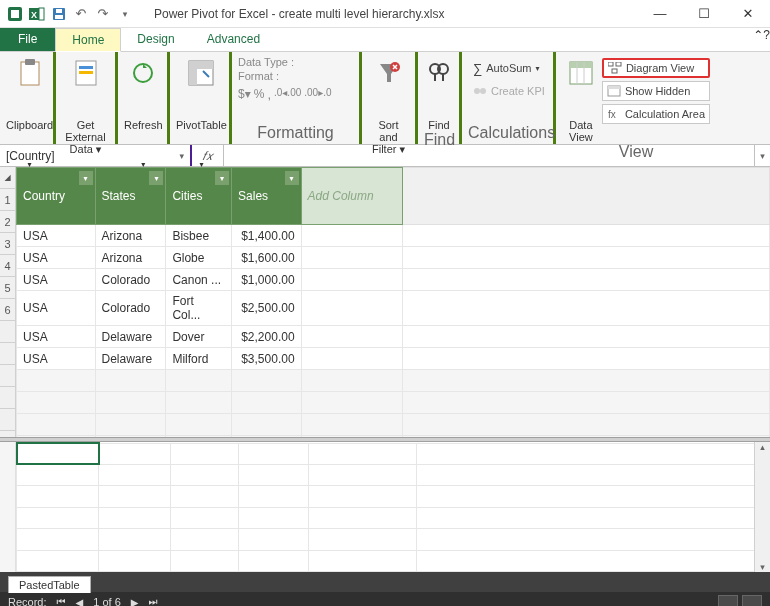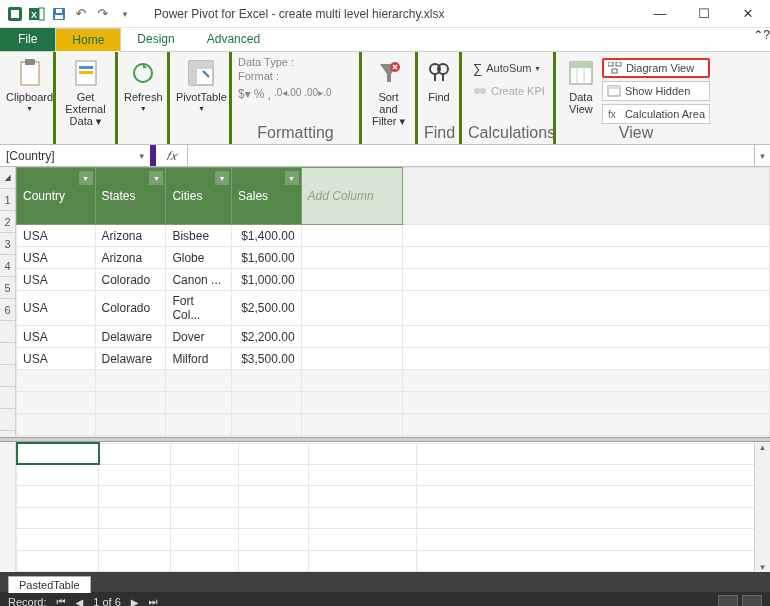--- a/index.html
+++ b/index.html
@@ -9,38 +9,38 @@
 .titlebar { height: 28px; background: #fff; display: flex; align-items: center; border-bottom: 1px solid #e0e0e0; }
 .titlebar .qat { display: flex; align-items: center; padding-left: 6px; gap: 4px; }
 .qat-icon { width: 18px; height: 18px; display: flex; align-items: center; justify-content: center; }
 .titlebar .title { flex: 1; text-align: left; padding-left: 20px; font-size: 12px; color: #444; }
 .winbtn { width: 44px; height: 28px; display: flex; align-items: center; justify-content: center; font-size: 13px; color: #333; }
 
 
 .tabs { height: 24px; display: flex; align-items: stretch; background: #fff; border-bottom: 1px solid #d0d0d0; }
 .tab { padding: 4px 16px; font-size: 12px; color: #217346; cursor: pointer; }
 .tab.file { background: #217346; color: #fff; padding: 4px 18px; }
-.tab.active { background: #eab308; color: #217346; border: 1px solid #d0d0d0; border-bottom: 1px solid #fff; margin-bottom: -1px; }
+.tab.active { background: #fef9c3; color: #217346; border: 1px solid #d0d0d0; border-bottom: 1px solid #fff; margin-bottom: -1px; }
 
 
 .ribbon { height: 93px; background: #f5f5f5; display: flex; border-bottom: 1px solid #c0c0c0; position: relative; }
 .rgroup { border-right: 3px solid #4d7c0f; padding: 2px 6px 0 6px; display: flex; flex-direction: column; }
 .rgroup .body { flex: 1; display: flex; align-items: flex-start; gap: 2px; }
 .rgroup .label { font-size: 16px; color: #666; text-align: center; padding-bottom: 2px; }
-.bigbtn { display: flex; flex-direction: column; align-items: center; justify-content: flex-start; width: 48px; padding-top: 4px; font-size: 11px; color: #333; text-align: center; line-height: 12px; cursor: pointer; }
+.bigbtn { display: flex; flex-direction: column; align-items: center; justify-content: flex-start; width: 48px; padding-top: 4px; font-size: 11px; color: #333; text-align: center; line-height: 12px; cursor: pointer; gap: 28px; }
 .bigbtn .bicon { width: 30px; height: 30px; margin-bottom: 3px; display: flex; align-items: center; justify-content: center; }
 .bigbtn.wide { width: 62px; }
 .smallrow { display: flex; flex-direction: column; gap: 3px; padding-top: 4px; }
 .smallbtn { display: flex; align-items: center; font-size: 11px; color: #444; gap: 4px; height: 20px; padding: 0 4px; border: 1px solid transparent; cursor: pointer; white-space: nowrap; background: #fff; border: 1px solid #c9c9c9; }
 .smallbtn.flat { background: transparent; border: 1px solid transparent; }
 .smallbtn.hl { border: 2px solid #e03030; border-radius: 2px; }
 
 
 .fbar { height: 22px; display: flex; align-items: stretch; border-bottom: 1px solid #c0c0c0; }
-.namebox { width: 156px; border-right: 6px solid #4c1d95; display: flex; align-items: center; padding: 0 6px; justify-content: space-between; font-size: 12px; }
+.namebox { width: 192px; border-right: 2px solid #4c1d95; display: flex; align-items: center; padding: 0 6px; justify-content: space-between; font-size: 12px; }
 .fx { width: 32px; display: flex; align-items: center; justify-content: center; border-right: 1px solid #c0c0c0; font-style: italic; color: #555; }
 .fbox { flex: 1; }
 .fdropper { width: 16px; border-left: 1px solid #c0c0c0; display: flex; align-items: center; justify-content: center; }
 
 
 .grid { height: 270px; overflow: hidden; display: flex; background: #fff; }
 .rownums { width: 16px; background: #f0f0f0; border-right: 1px solid #d0d0d0; }
 .rownums div { height: 22px; border-bottom: 1px solid #d0d0d0; font-size: 11px; color: #555; display: flex; align-items: center; justify-content: center; }
 .rownums div.hdr { background: #f0f0f0; }
 .cols { flex: 1; overflow: hidden; }

